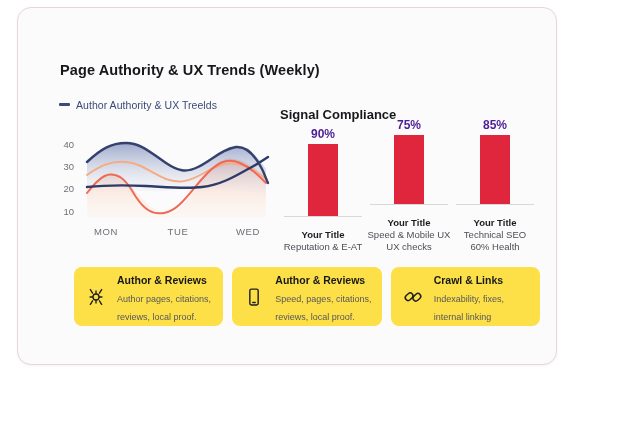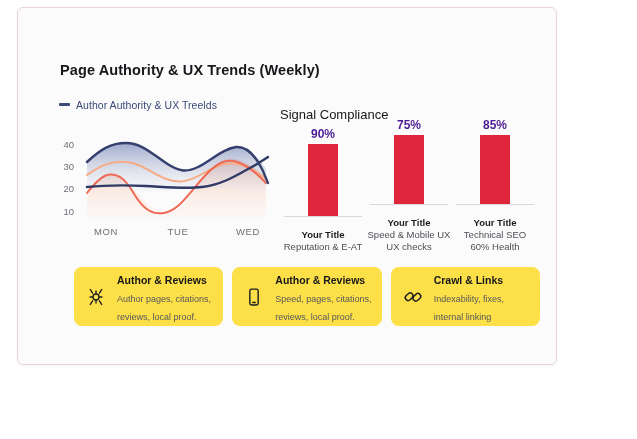--- a/index.html
+++ b/index.html
@@ -17,41 +17,41 @@
 
   
   #panel {
     position: absolute;
     left: 17px;
     top: 7px;
     width: 540px;
     height: 358px;
     background: #fbfbfb;
     border: 1px solid #e7d6d8;
-    border-radius: 6px;
+    border-radius: 14px;
     box-shadow: 0 1px 3px rgba(0,0,0,0.05);
     box-sizing: border-box;
   }
 
   
   #page-title {
     position: absolute;
     left: 42px;
     top: 44px;
     font-size: 14.5px;
     font-weight: bold;
     color: #17181c;
     letter-spacing: 0.1px;
   }
   #compliance-title {
     position: absolute;
     left: 262px;
     top: 88px;
     font-size: 13px;
-    font-weight: normal;
+    font-weight: bold;
     color: #17181c;
   }
 
   
   #legend {
     position: absolute;
     left: 41px;
     top: 88px;
     width: 200px;
   }

